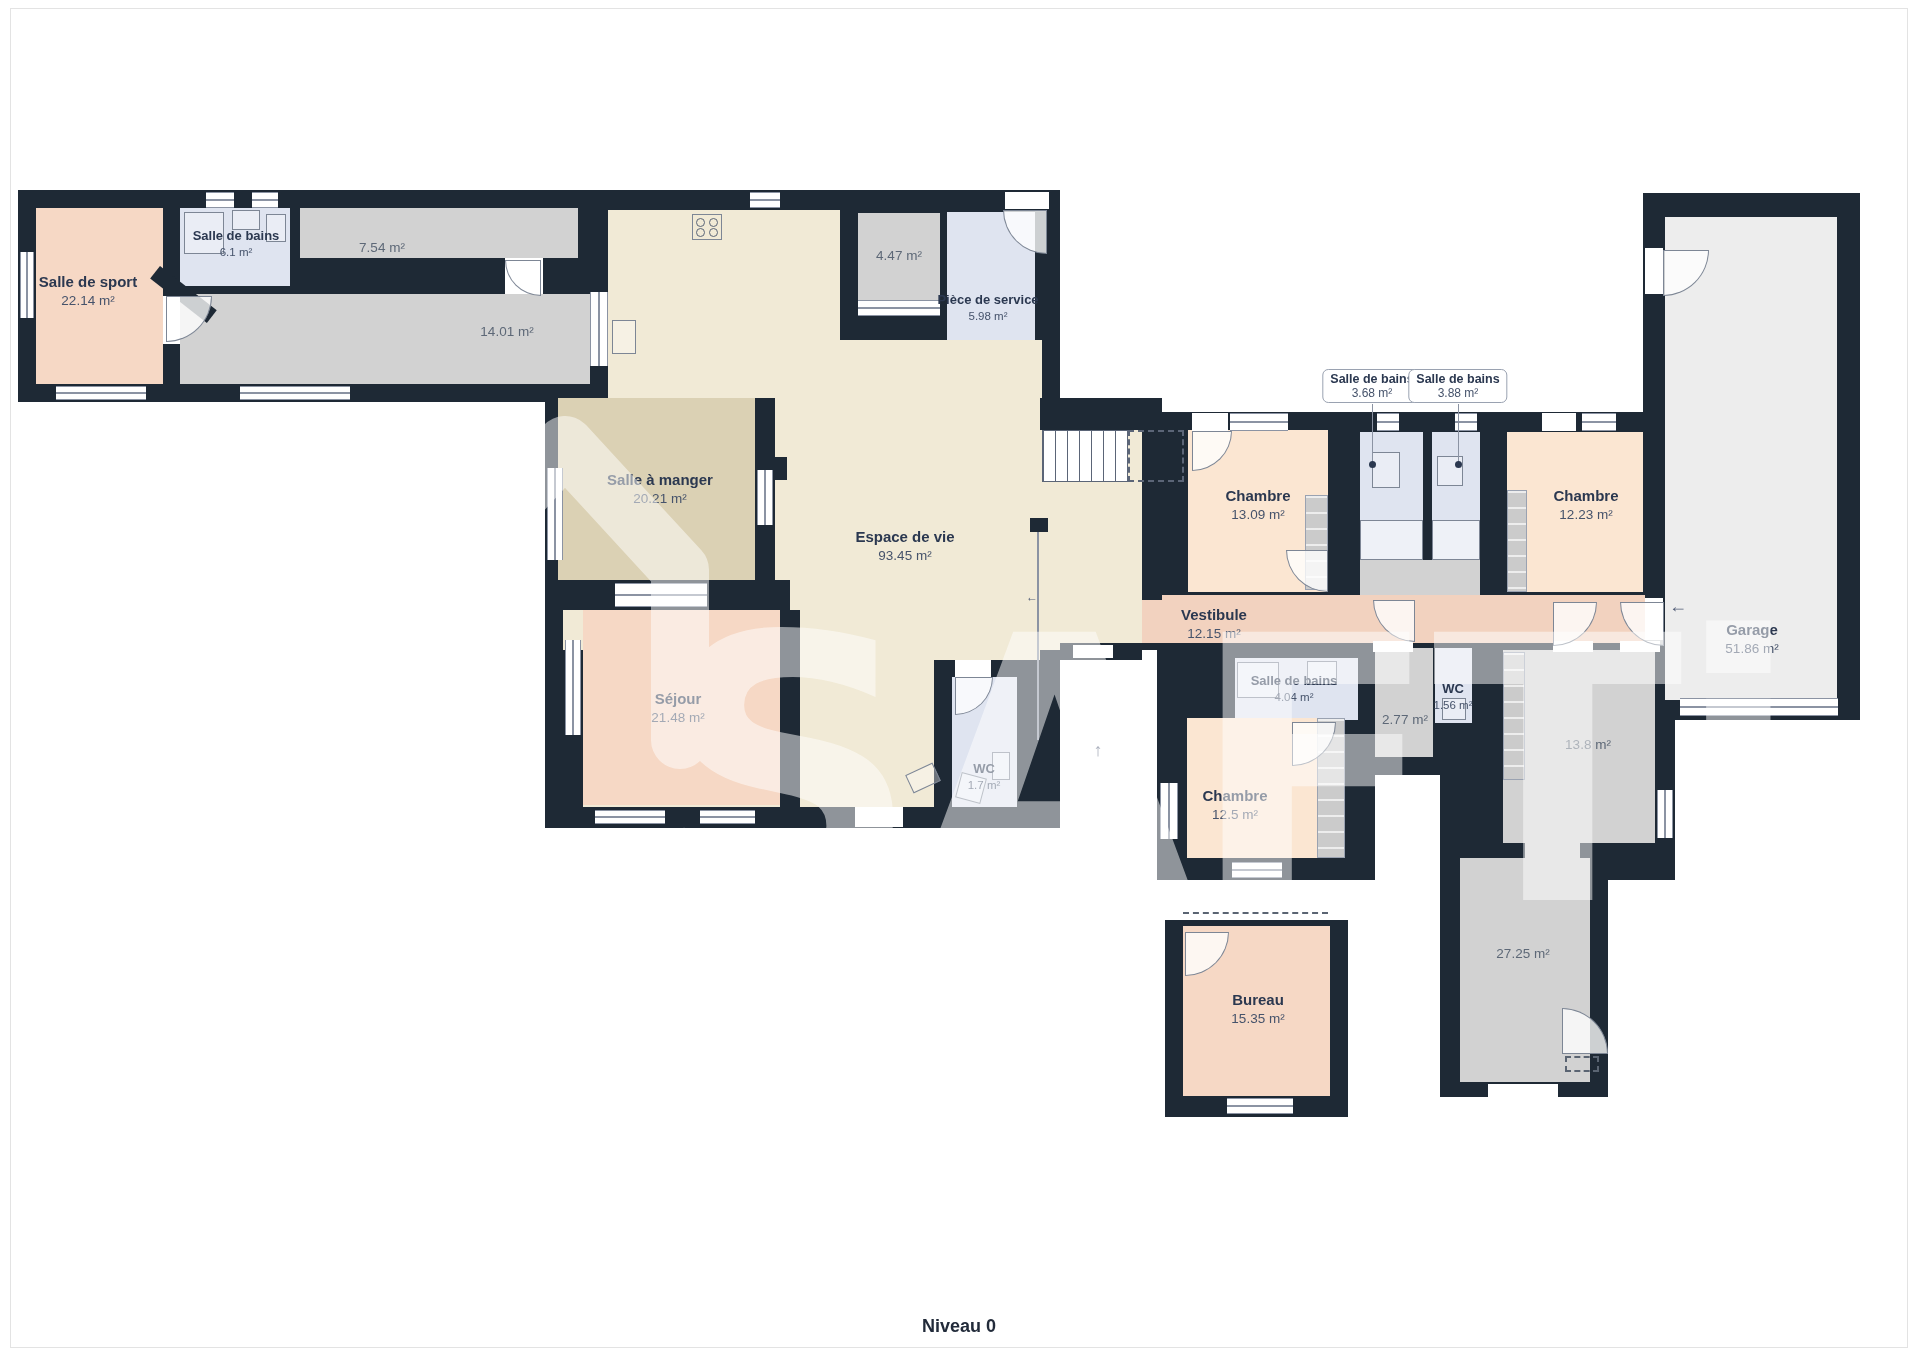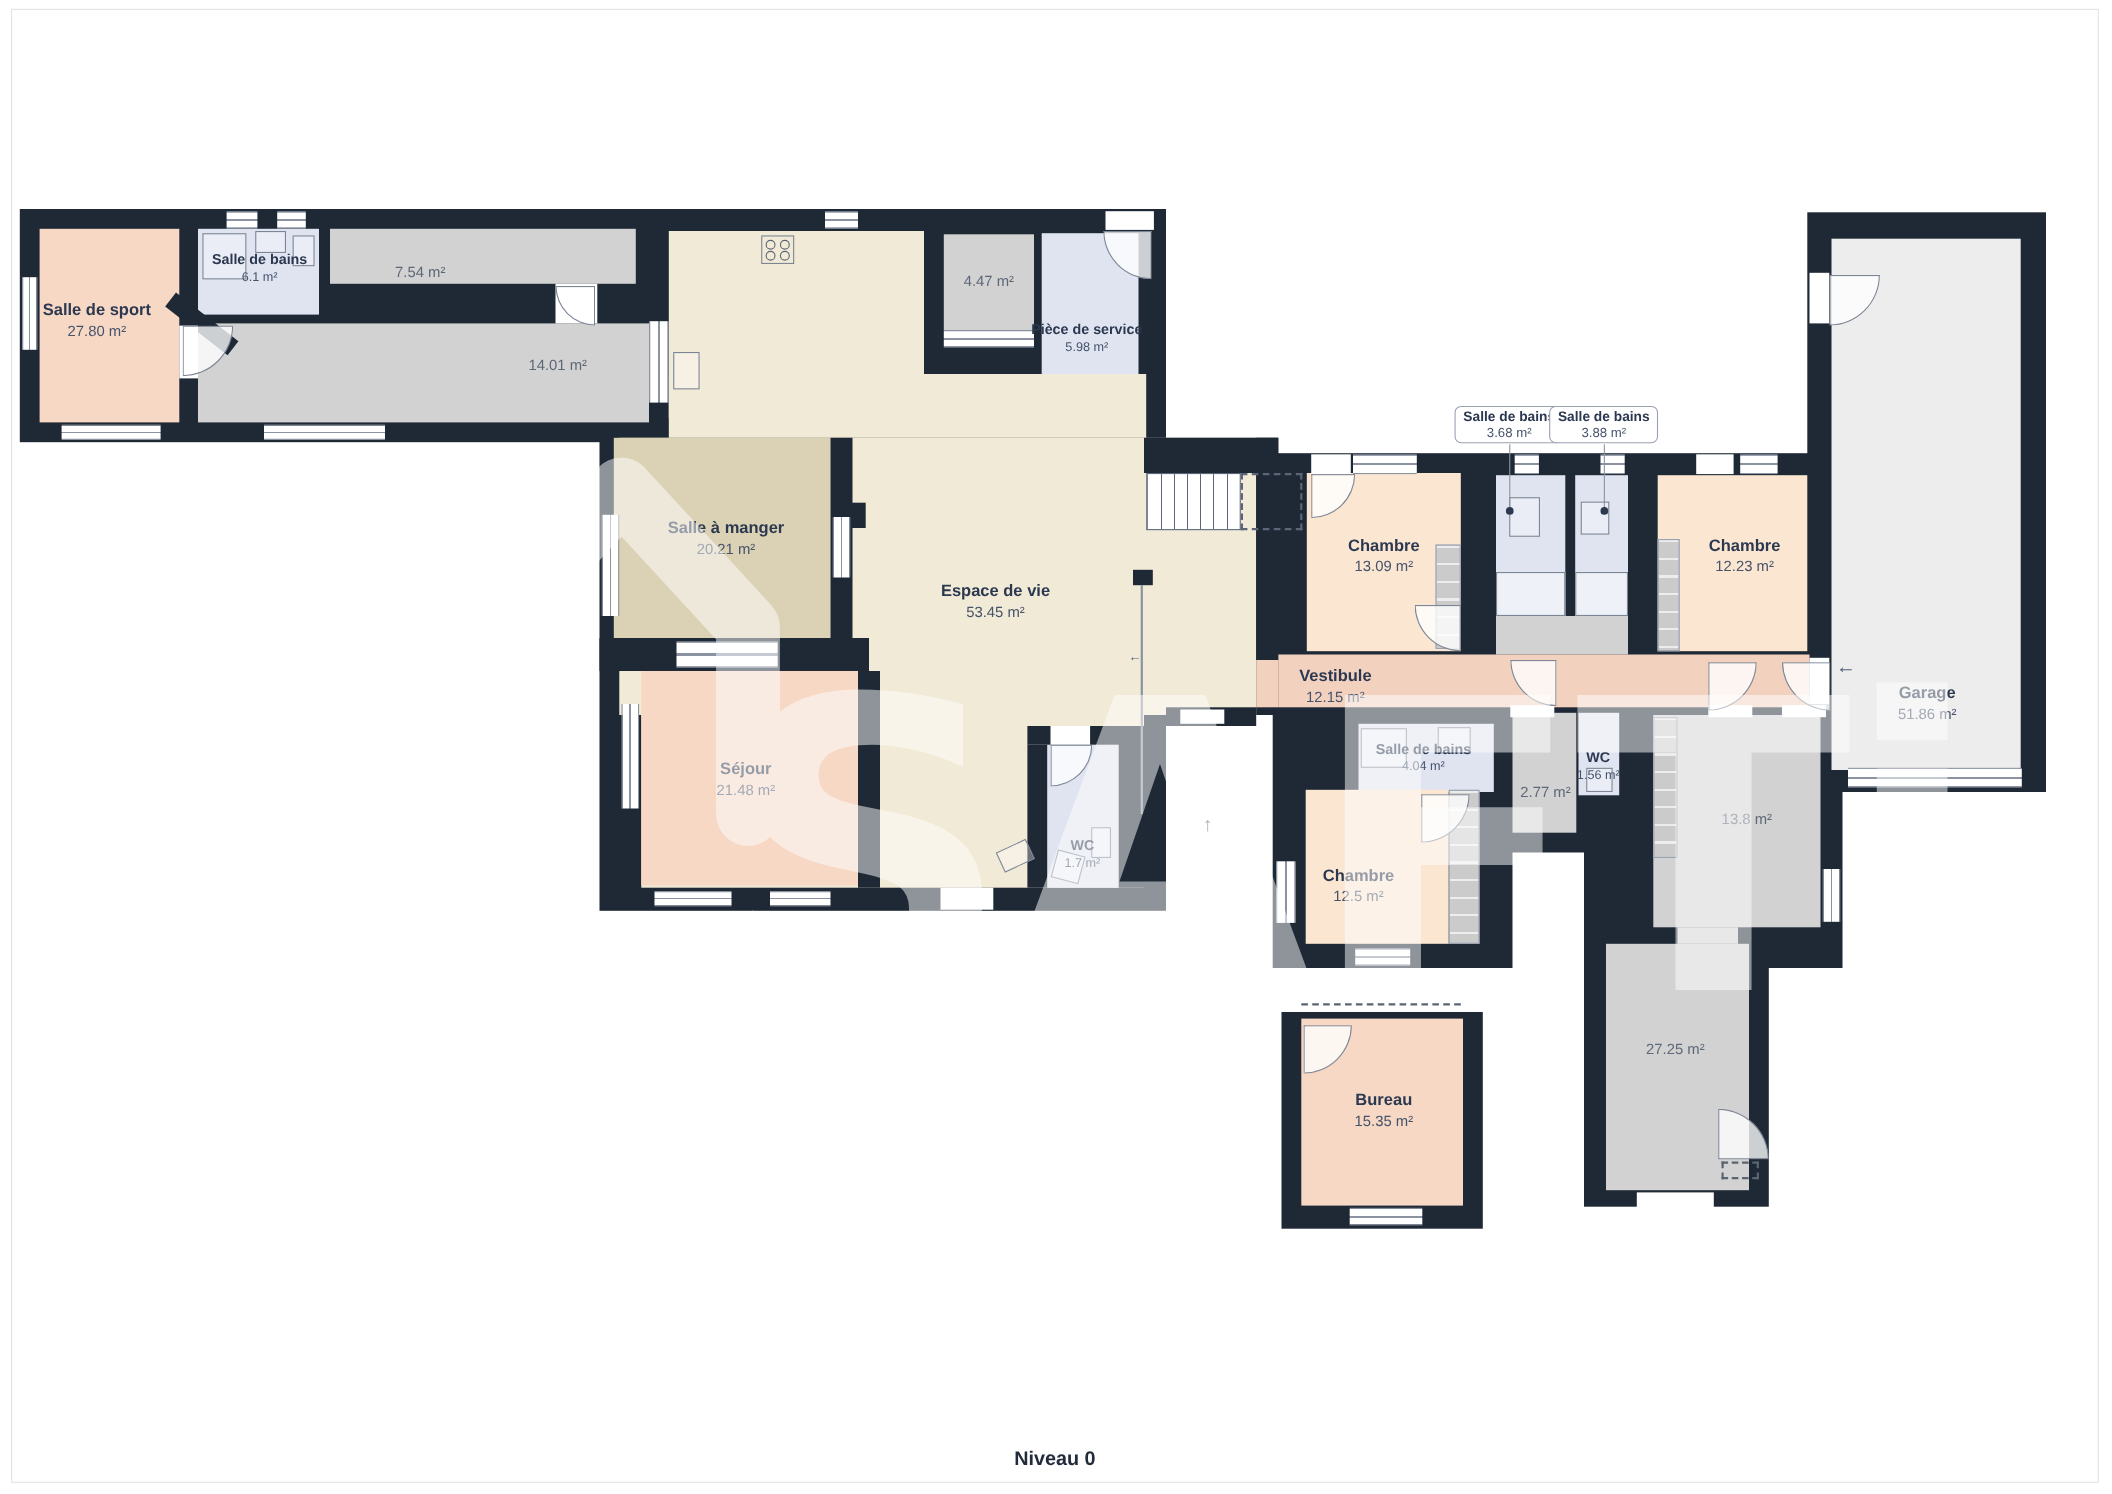--- a/index.html
+++ b/index.html
@@ -185,39 +185,39 @@
   <div class="ln" style="left:1372px;top:404px;width:1px;height:60px"></div>
   <div class="ln" style="left:1458px;top:404px;width:1px;height:60px"></div>
   <div class="dot" style="left:1369px;top:461px;width:7px;height:7px"></div>
   <div class="dot" style="left:1455px;top:461px;width:7px;height:7px"></div>
   <div class="dashline" style="left:1183px;top:912px;width:145px"></div>
   <div class="dash" style="left:1565px;top:1056px;width:34px;height:16px"></div>
 
   <div id="labels">
       <div class="room-label" style="left: 88px; top: 291px;">
         <div class="rn">Salle de sport</div>
-        <div class="ra">27.80 m²</div>
+        <div class="ra">22.14 m²</div>
       </div>
       <div class="room-label sm" style="left: 236px; top: 244px;">
         <div class="rn">Salle de bains</div>
         <div class="ra">6.1 m²</div>
       </div>
       <div class="room-label lt" style="left: 382px; top: 248px;">
         <div class="ra">7.54 m²</div>
       </div>
       <div class="room-label lt" style="left: 507px; top: 332px;">
         <div class="ra">14.01 m²</div>
       </div>
       <div class="room-label" style="left: 660px; top: 489px;">
         <div class="rn">Salle à manger</div>
         <div class="ra">20.21 m²</div>
       </div>
       <div class="room-label" style="left: 905px; top: 546px;">
         <div class="rn">Espace de vie</div>
-        <div class="ra">53.45 m²</div>
+        <div class="ra">93.45 m²</div>
       </div>
       <div class="room-label" style="left: 678px; top: 708px;">
         <div class="rn">Séjour</div>
         <div class="ra">21.48 m²</div>
       </div>
       <div class="room-label lt" style="left: 899px; top: 256px;">
         <div class="ra">4.47 m²</div>
       </div>
       <div class="room-label sm" style="left: 988px; top: 308px;">
         <div class="rn">Pièce de service</div>

